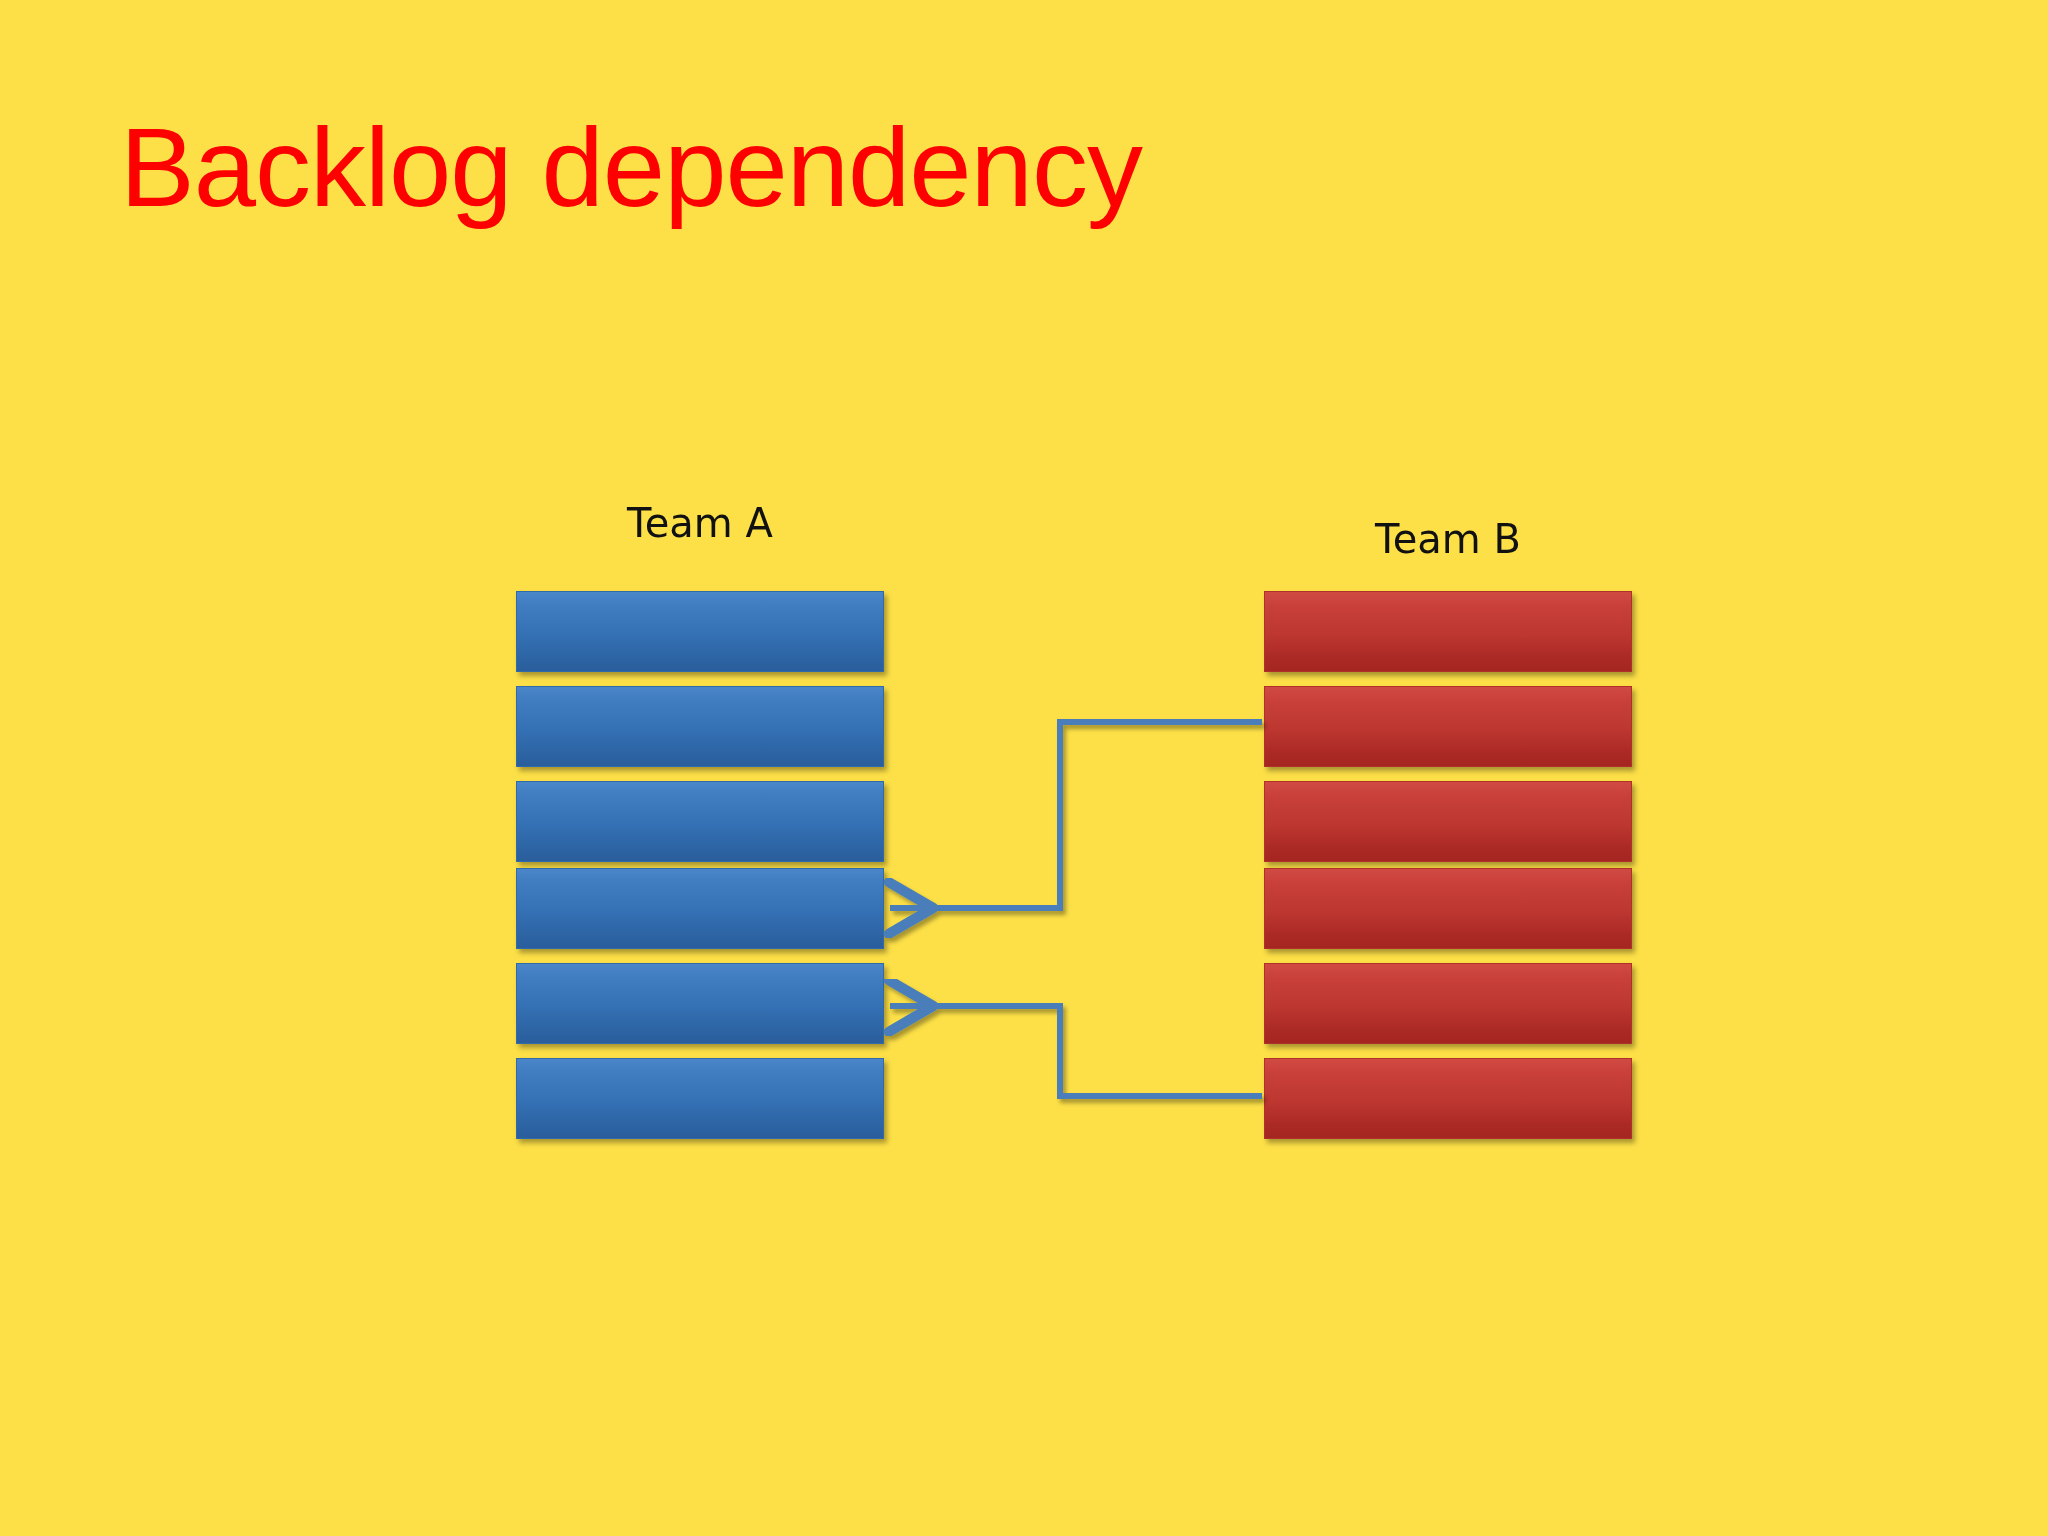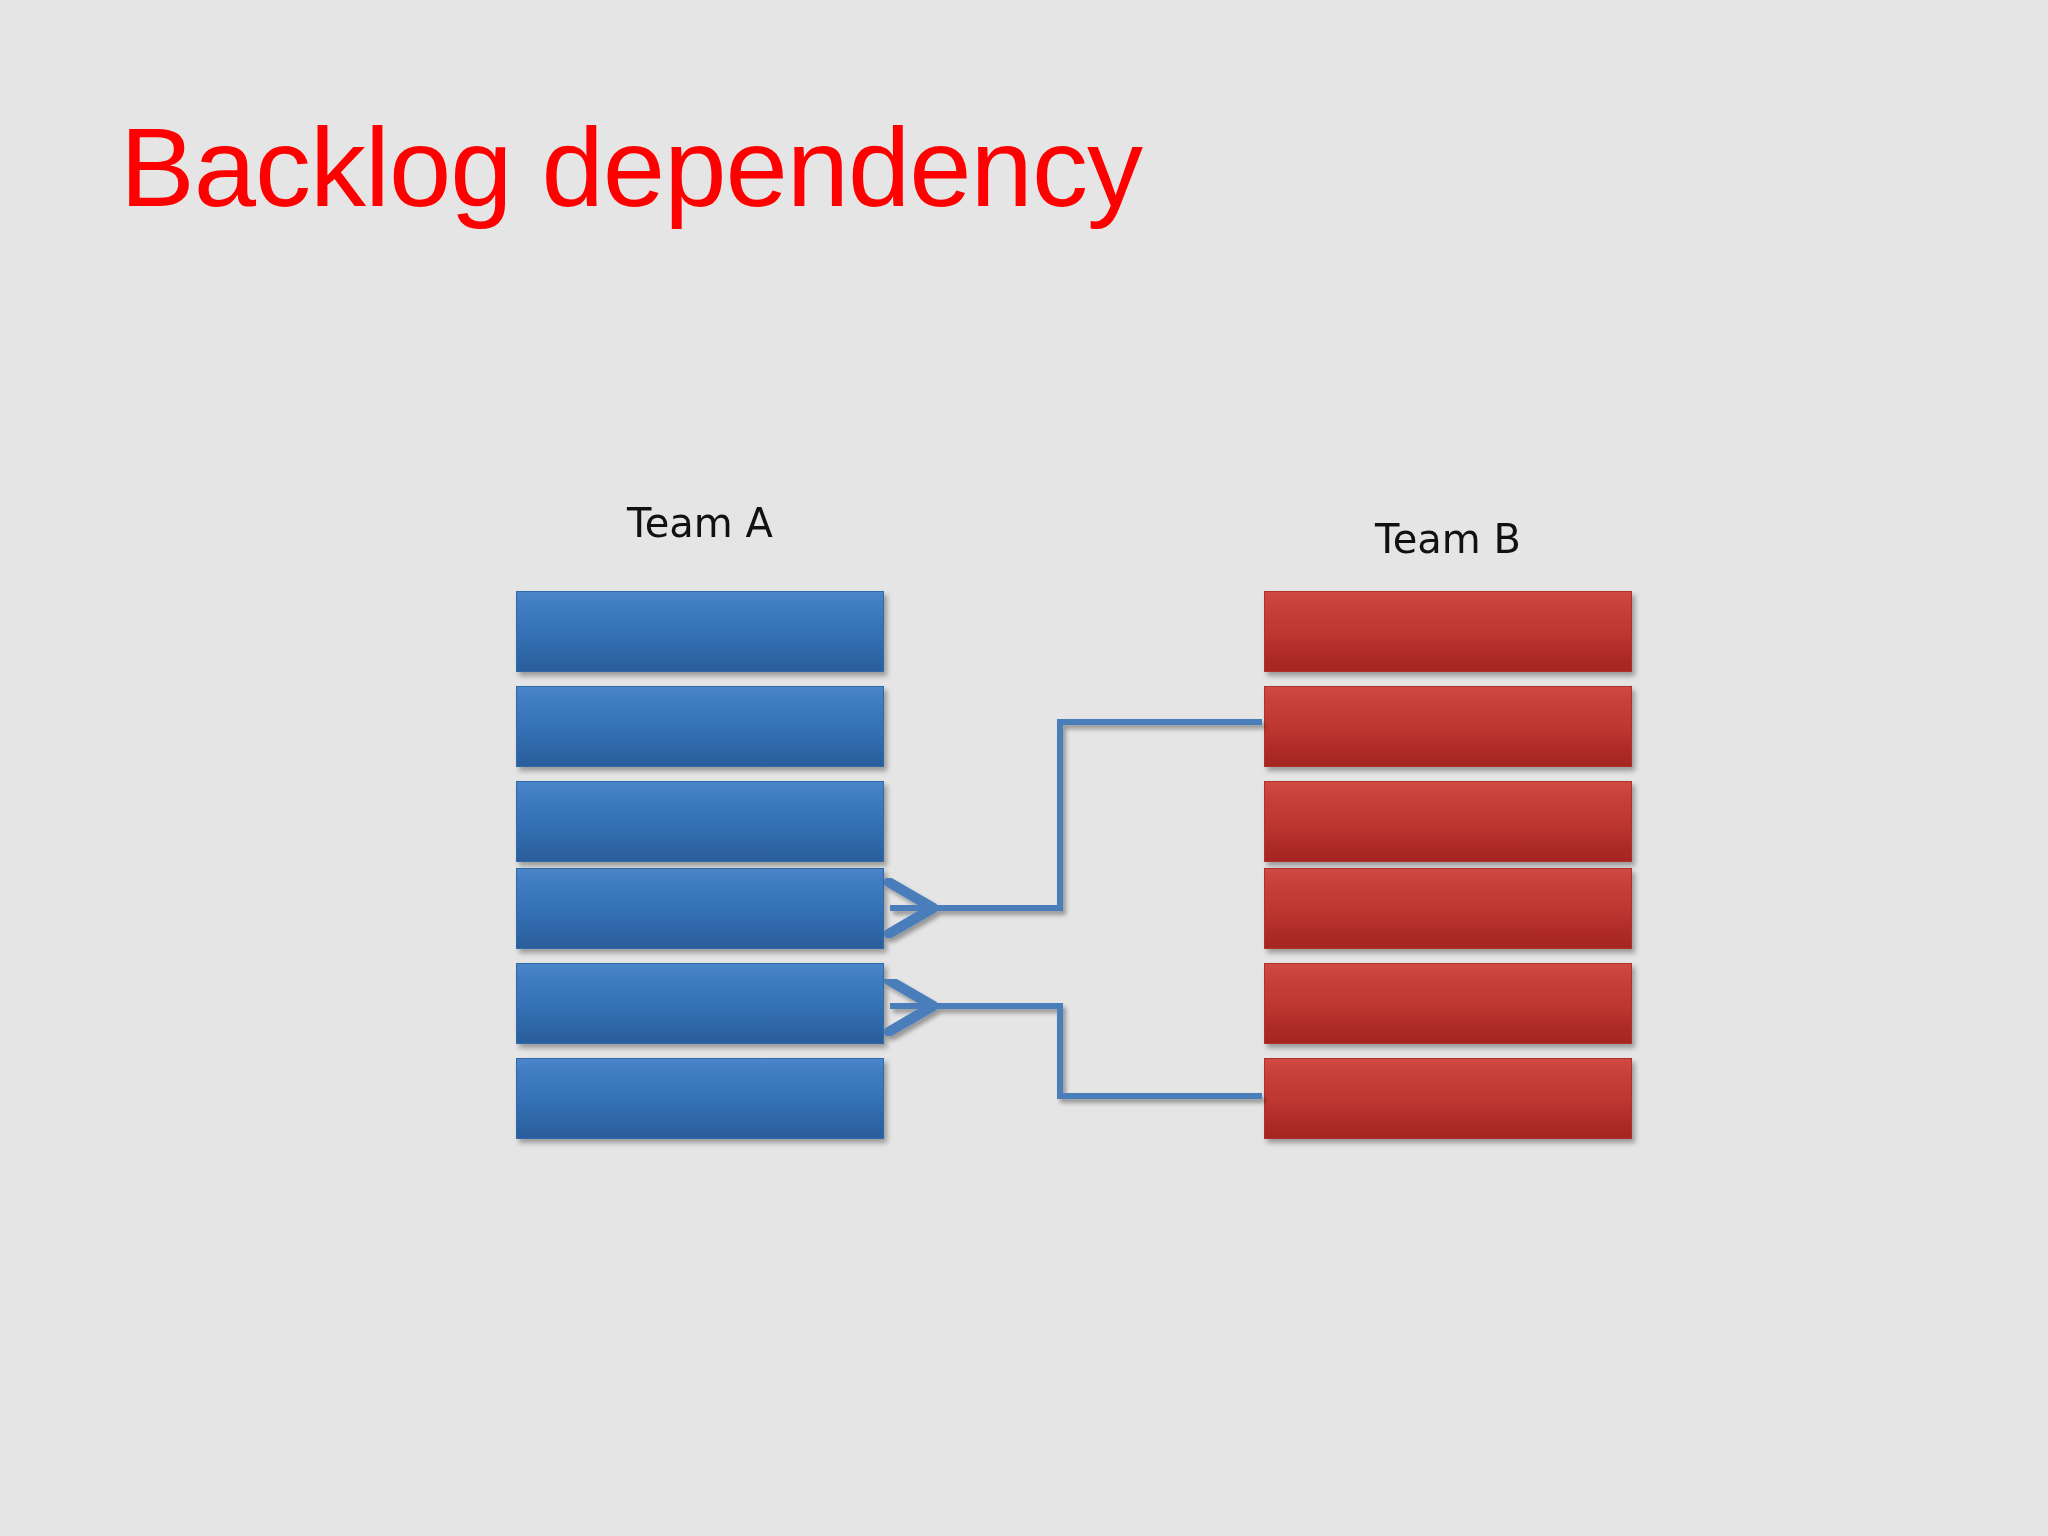--- a/index.html
+++ b/index.html
@@ -8,21 +8,21 @@
     padding: 0;
     background: #ffffff;
   }
   body {
     font-family: "Liberation Sans", sans-serif;
   }
   #slide {
     position: relative;
     width: 2048px;
     height: 1536px;
-    background: #e5e5e5;
+    background: #fde047;
     overflow: hidden;
   }
 
   
   #slide-title {
     position: absolute;
     left: 120px;
     top: 108px;
     width: 1700px;
     font-family: "Liberation Sans", sans-serif;

